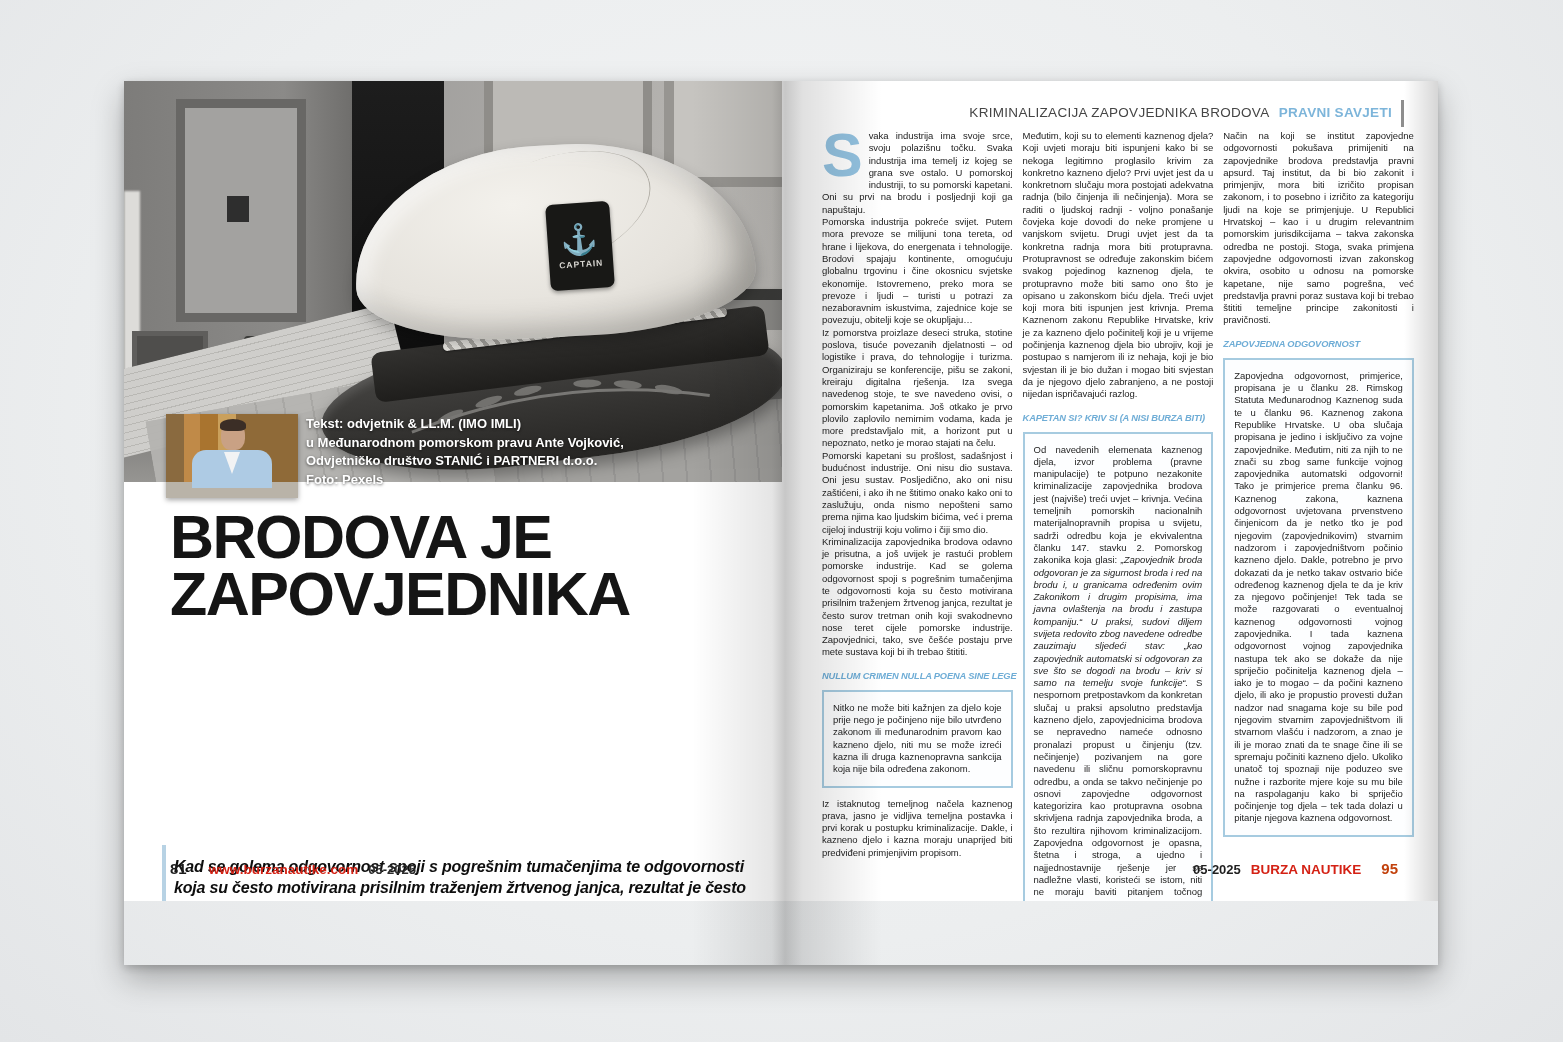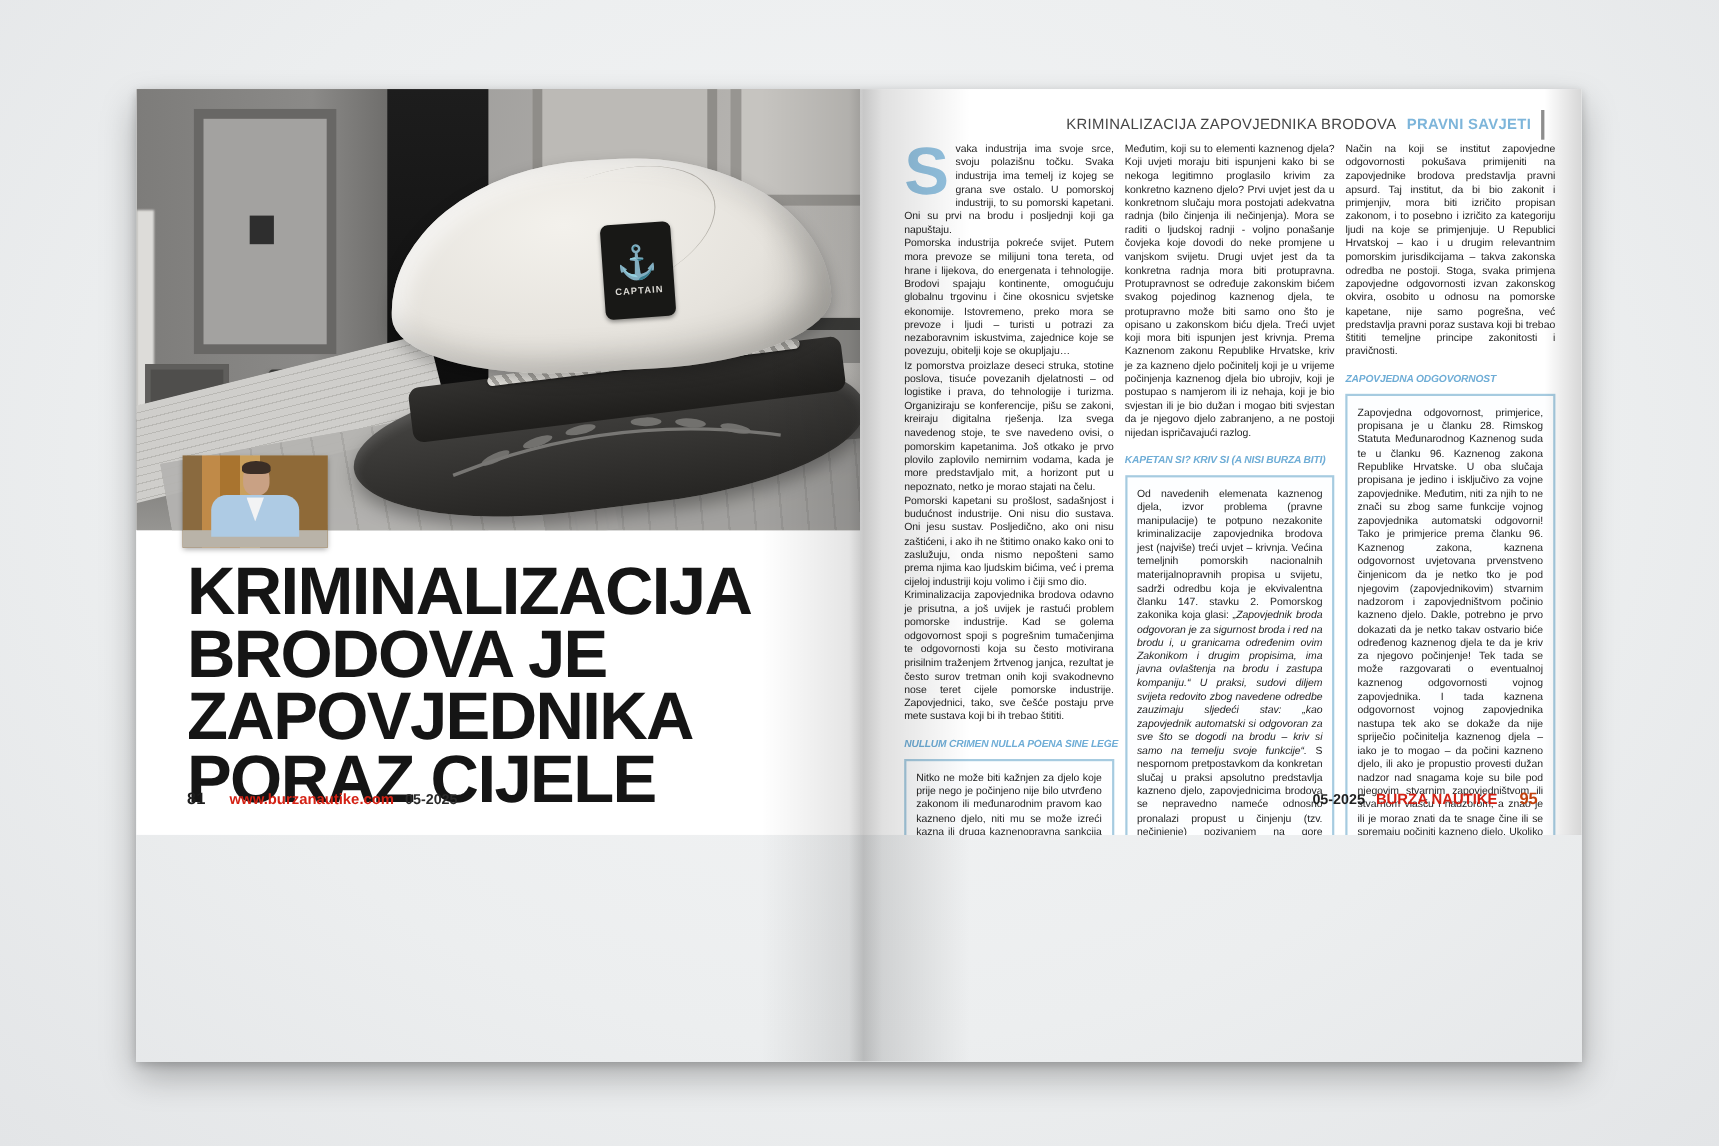--- a/index.html
+++ b/index.html
@@ -4,21 +4,21 @@
 <style>
   html,body{margin:0;padding:0;}
   body{
     width:1563px;height:1042px;
     background:radial-gradient(ellipse at 50% 40%, #f4f5f6 0%, #eceeef 60%, #e3e5e7 100%);
     font-family:"Liberation Sans", sans-serif;
     position:relative;overflow:hidden;
   }
   .spread{position:absolute;left:124px;top:81px;width:1314px;height:884px;
     box-shadow:0 14px 30px rgba(0,0,0,.28), 0 3px 8px rgba(0,0,0,.18);}
-  .page{position:absolute;top:0;height:678px;background:#ffffff;overflow:hidden;}
+  .page{position:absolute;top:0;height:820px;background:#ffffff;overflow:hidden;}
   .page-left{left:0;width:658px;}
   .page-right{left:658px;width:656px;}
   .gutter-shade{position:absolute;left:568px;top:0;width:190px;height:884px;pointer-events:none;z-index:40;
     background:linear-gradient(to right, rgba(0,0,0,0) 0%, rgba(0,0,0,.10) 42%, rgba(40,40,40,.26) 49%, rgba(0,0,0,.12) 58%, rgba(0,0,0,0) 100%);}
   .right-edge-shade{position:absolute;right:0;top:0;width:34px;height:884px;pointer-events:none;z-index:40;
     background:linear-gradient(to right, rgba(0,0,0,0), rgba(0,0,0,.16));}
 
   
   .photo{position:absolute;left:0;top:0;width:658px;height:401px;overflow:hidden;
     background:linear-gradient(100deg,#8e8d8b 0%,#9c9b99 30%,#aeaca9 65%,#c2c0bc 100%);}
@@ -157,27 +157,31 @@
     </div>
 
     <div class="portrait">
       <div class="deskfront"></div>
       <div class="suit"></div>
       <div class="shirt"></div>
       <div class="head"></div>
       <div class="hair"></div>
     </div>
 
+    <div class="caption">
+      <span>Tekst: odvjetnik &amp; LL.M. (IMO IMLI)</span>
+      <span>u Međunarodnom pomorskom pravu Ante Vojković,</span>
+      <span>Odvjetničko društvo STANIĆ i PARTNERI d.o.o.</span>
+      <span>Foto: Pexels</span>
+    </div>
     <div class="caption-rule"></div>
 
     <h1 class="headline" style="margin:0;">
-      <span>KRIMINALIZACIJA</span>
       <span>BRODOVA JE</span>
       <span>ZAPOVJEDNIKA</span>
-      <span>PORAZ CIJELE</span>
     </h1>
 
     <div class="intro-bar"></div>
     <p class="intro">Kad se golema odgovornost spoji s pogrešnim tumačenjima te odgovornosti koja su često motivirana prisilnim traženjem žrtvenog janjca, rezultat je često surov tretman onih koji svakodnevno nose teret cijele pomorske industrije. Zapovjednici, tako, sve češće postaju prve mete sustava koji bi ih trebao štititi.</p>
 
     <div class="footer-left">
       <span class="pn">81</span>
       <span class="site">www.burzanautike.com</span>
       <span class="iss">05-2025</span>
     </div>

